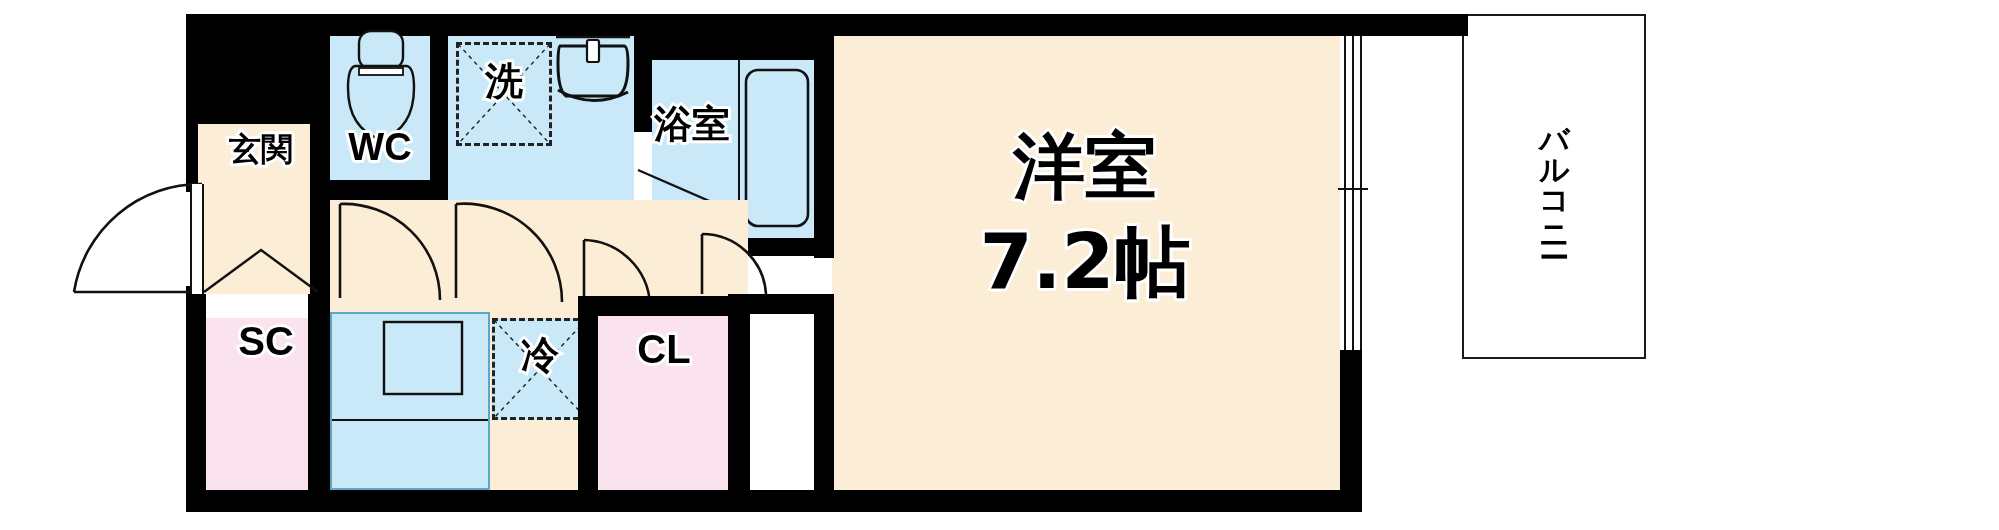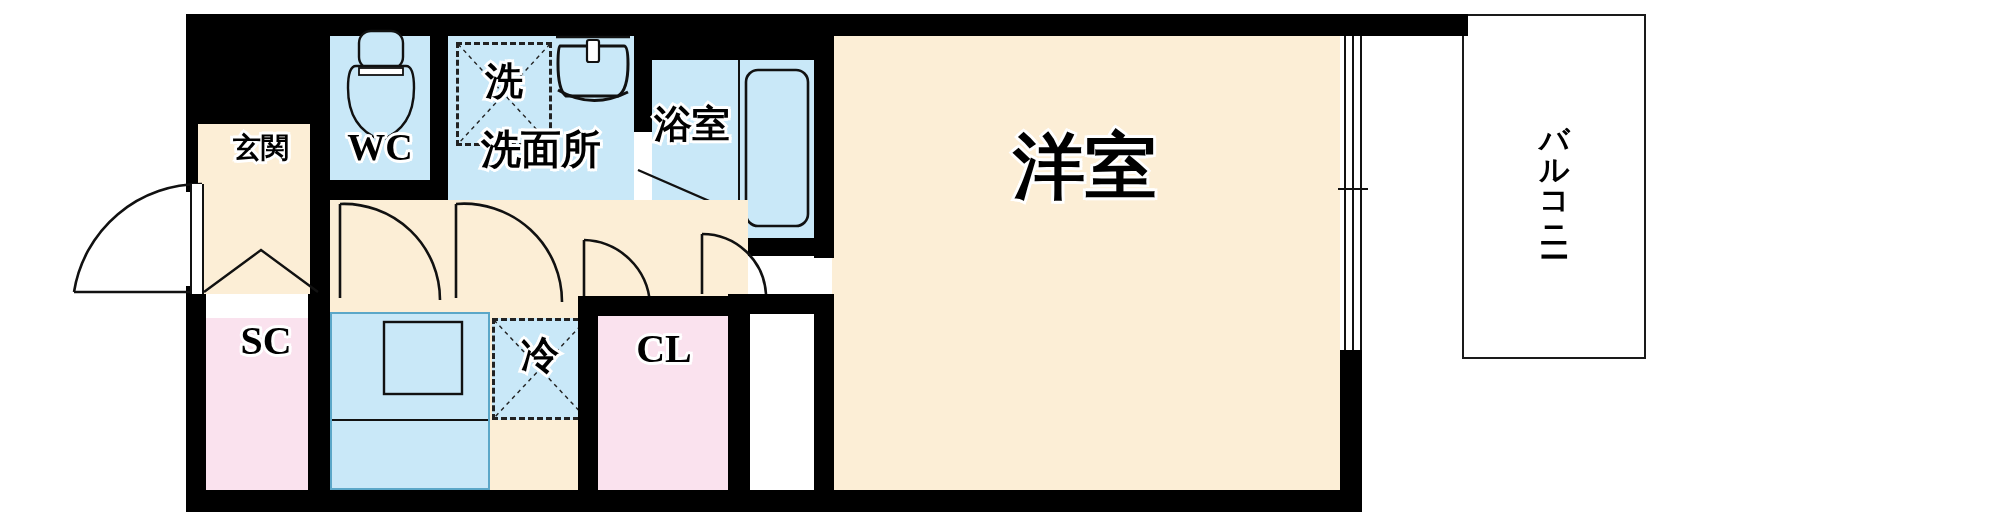--- a/index.html
+++ b/index.html
@@ -43,21 +43,21 @@
     text-align: center;
     line-height: 1.05;
     -webkit-text-stroke: 5px #ffffff;
     paint-order: stroke fill;
     text-shadow:
       2px 0 #fff, -2px 0 #fff, 0 2px #fff, 0 -2px #fff,
       2px 2px #fff, -2px 2px #fff, 2px -2px #fff, -2px -2px #fff,
       3px 0 #fff, -3px 0 #fff, 0 3px #fff, 0 -3px #fff;
   }
   .lbl-jp { font-family: "DejaVu Sans", sans-serif; }
-  .lbl-en { font-family: Liberation Serif, serif; }
+  .lbl-en { font-family: Liberation Sans, sans-serif; }
 
   .label span { display:block; }
 
   .dashed {
     border: 3px dashed #222;
     background: #c9e8f8;
     box-sizing: border-box;
   }
   svg { display:block; overflow: visible; }
 </style>
@@ -91,21 +91,21 @@
   <div class="abs fill-room" style="left:198px; top:124px; width:122px; height:170px;"></div>
 
   <div class="abs wall" style="left:310px; top:14px; width:20px; height:280px;"></div>
 
   <svg class="abs" style="left:62px; top:180px; width:146px; height:118px;" viewBox="0 0 146 118">
     <path d="M 140 4 A 128 128 0 0 0 12 112" fill="none" stroke="#111" stroke-width="2.6"></path>
     <line x1="12" y1="112" x2="140" y2="112" stroke="#111" stroke-width="2.6"></line>
   </svg>
   <div class="abs fill-white" style="left:190px; top:184px; width:14px; height:110px; border-left:2px solid #111; border-right:2px solid #111;"></div>
 
-  <div class="label lbl-jp" style="left:205px; top:133px; width:112px; font-size:28px;">
+  <div class="label lbl-jp" style="left:205px; top:133px; width:112px; font-size:32px;">
     <span>玄関</span>
   </div>
 
   <svg class="abs" style="left:200px; top:246px; width:122px; height:48px;" viewBox="0 0 122 48">
     <polyline points="4,46 61,4 118,46" fill="none" stroke="#111" stroke-width="2.4"></polyline>
   </svg>
 
   <div class="abs fill-water" style="left:330px; top:36px; width:100px; height:158px;"></div>
   <div class="abs wall" style="left:430px; top:14px; width:18px; height:180px;"></div>
   <div class="abs wall" style="left:310px; top:180px; width:138px; height:20px;"></div>
@@ -133,23 +133,20 @@
     <span>洗</span>
   </div>
 
   <svg class="abs" style="left:554px; top:34px; width:78px; height:86px;" viewBox="0 0 78 86">
     <line x1="2" y1="3" x2="76" y2="3" stroke="#111" stroke-width="2.4"></line>
     <path d="M 6 12 L 70 12 Q 74 12 74 30 Q 74 56 64 62 L 12 62 Q 4 56 4 30 Q 4 12 6 12 Z" fill="#c9e8f8" stroke="#111" stroke-width="3"></path>
     <rect x="33" y="6" width="12" height="22" rx="2" fill="#ffffff" stroke="#111" stroke-width="2.2"></rect>
     <path d="M 4 56 Q 38 76 74 58" fill="none" stroke="#111" stroke-width="3"></path>
   </svg>
 
-  <div class="label lbl-jp" style="left:450px; top:128px; width:182px; font-size:40px;">
-    <span>洗面所</span>
-  </div>
 
   <div class="abs fill-white" style="left:634px; top:196px; width:18px; height:92px;"></div>
 
   <div class="abs wall" style="left:634px; top:14px; width:198px; height:46px;"></div>
   <div class="abs fill-water" style="left:652px; top:60px; width:162px; height:178px;"></div>
   <div class="abs wall" style="left:814px; top:14px; width:18px; height:242px;"></div>
   <div class="abs wall" style="left:634px; top:238px; width:198px; height:18px;"></div>
   <div class="abs wall" style="left:634px; top:60px; width:18px; height:72px;"></div>
 
   <svg class="abs" style="left:636px; top:168px; width:84px; height:74px;" viewBox="0 0 84 74">
@@ -223,19 +220,22 @@
   </svg>
 
   <div class="abs fill-room" style="left:832px; top:36px; width:508px; height:454px;"></div>
   <div class="abs wall" style="left:814px; top:14px; width:20px; height:244px;"></div>
   <div class="abs wall" style="left:748px; top:294px; width:86px; height:20px;"></div>
   <div class="abs wall" style="left:814px; top:294px; width:20px; height:198px;"></div>
 
   <div class="label lbl-jp" style="left:900px; top:120px; width:370px; font-size:72px; line-height:1.28;">
     <span>洋室</span>
   </div>
+  <div class="label lbl-jp" style="left:900px; top:222px; width:370px; font-size:76px;">
+    <span>7.2帖</span>
+  </div>
 
   <div class="abs fill-white" style="left:1344px; top:36px; width:18px; height:314px; border-left:2px solid #111; border-right:2px solid #111;"></div>
   <div class="abs thinline" style="left:1338px; top:188px; width:30px; height:2px;"></div>
 
   <div class="abs thinline" style="left:1352px; top:36px; width:2px; height:314px;"></div>
 
 </div>
 
 </body></html>

